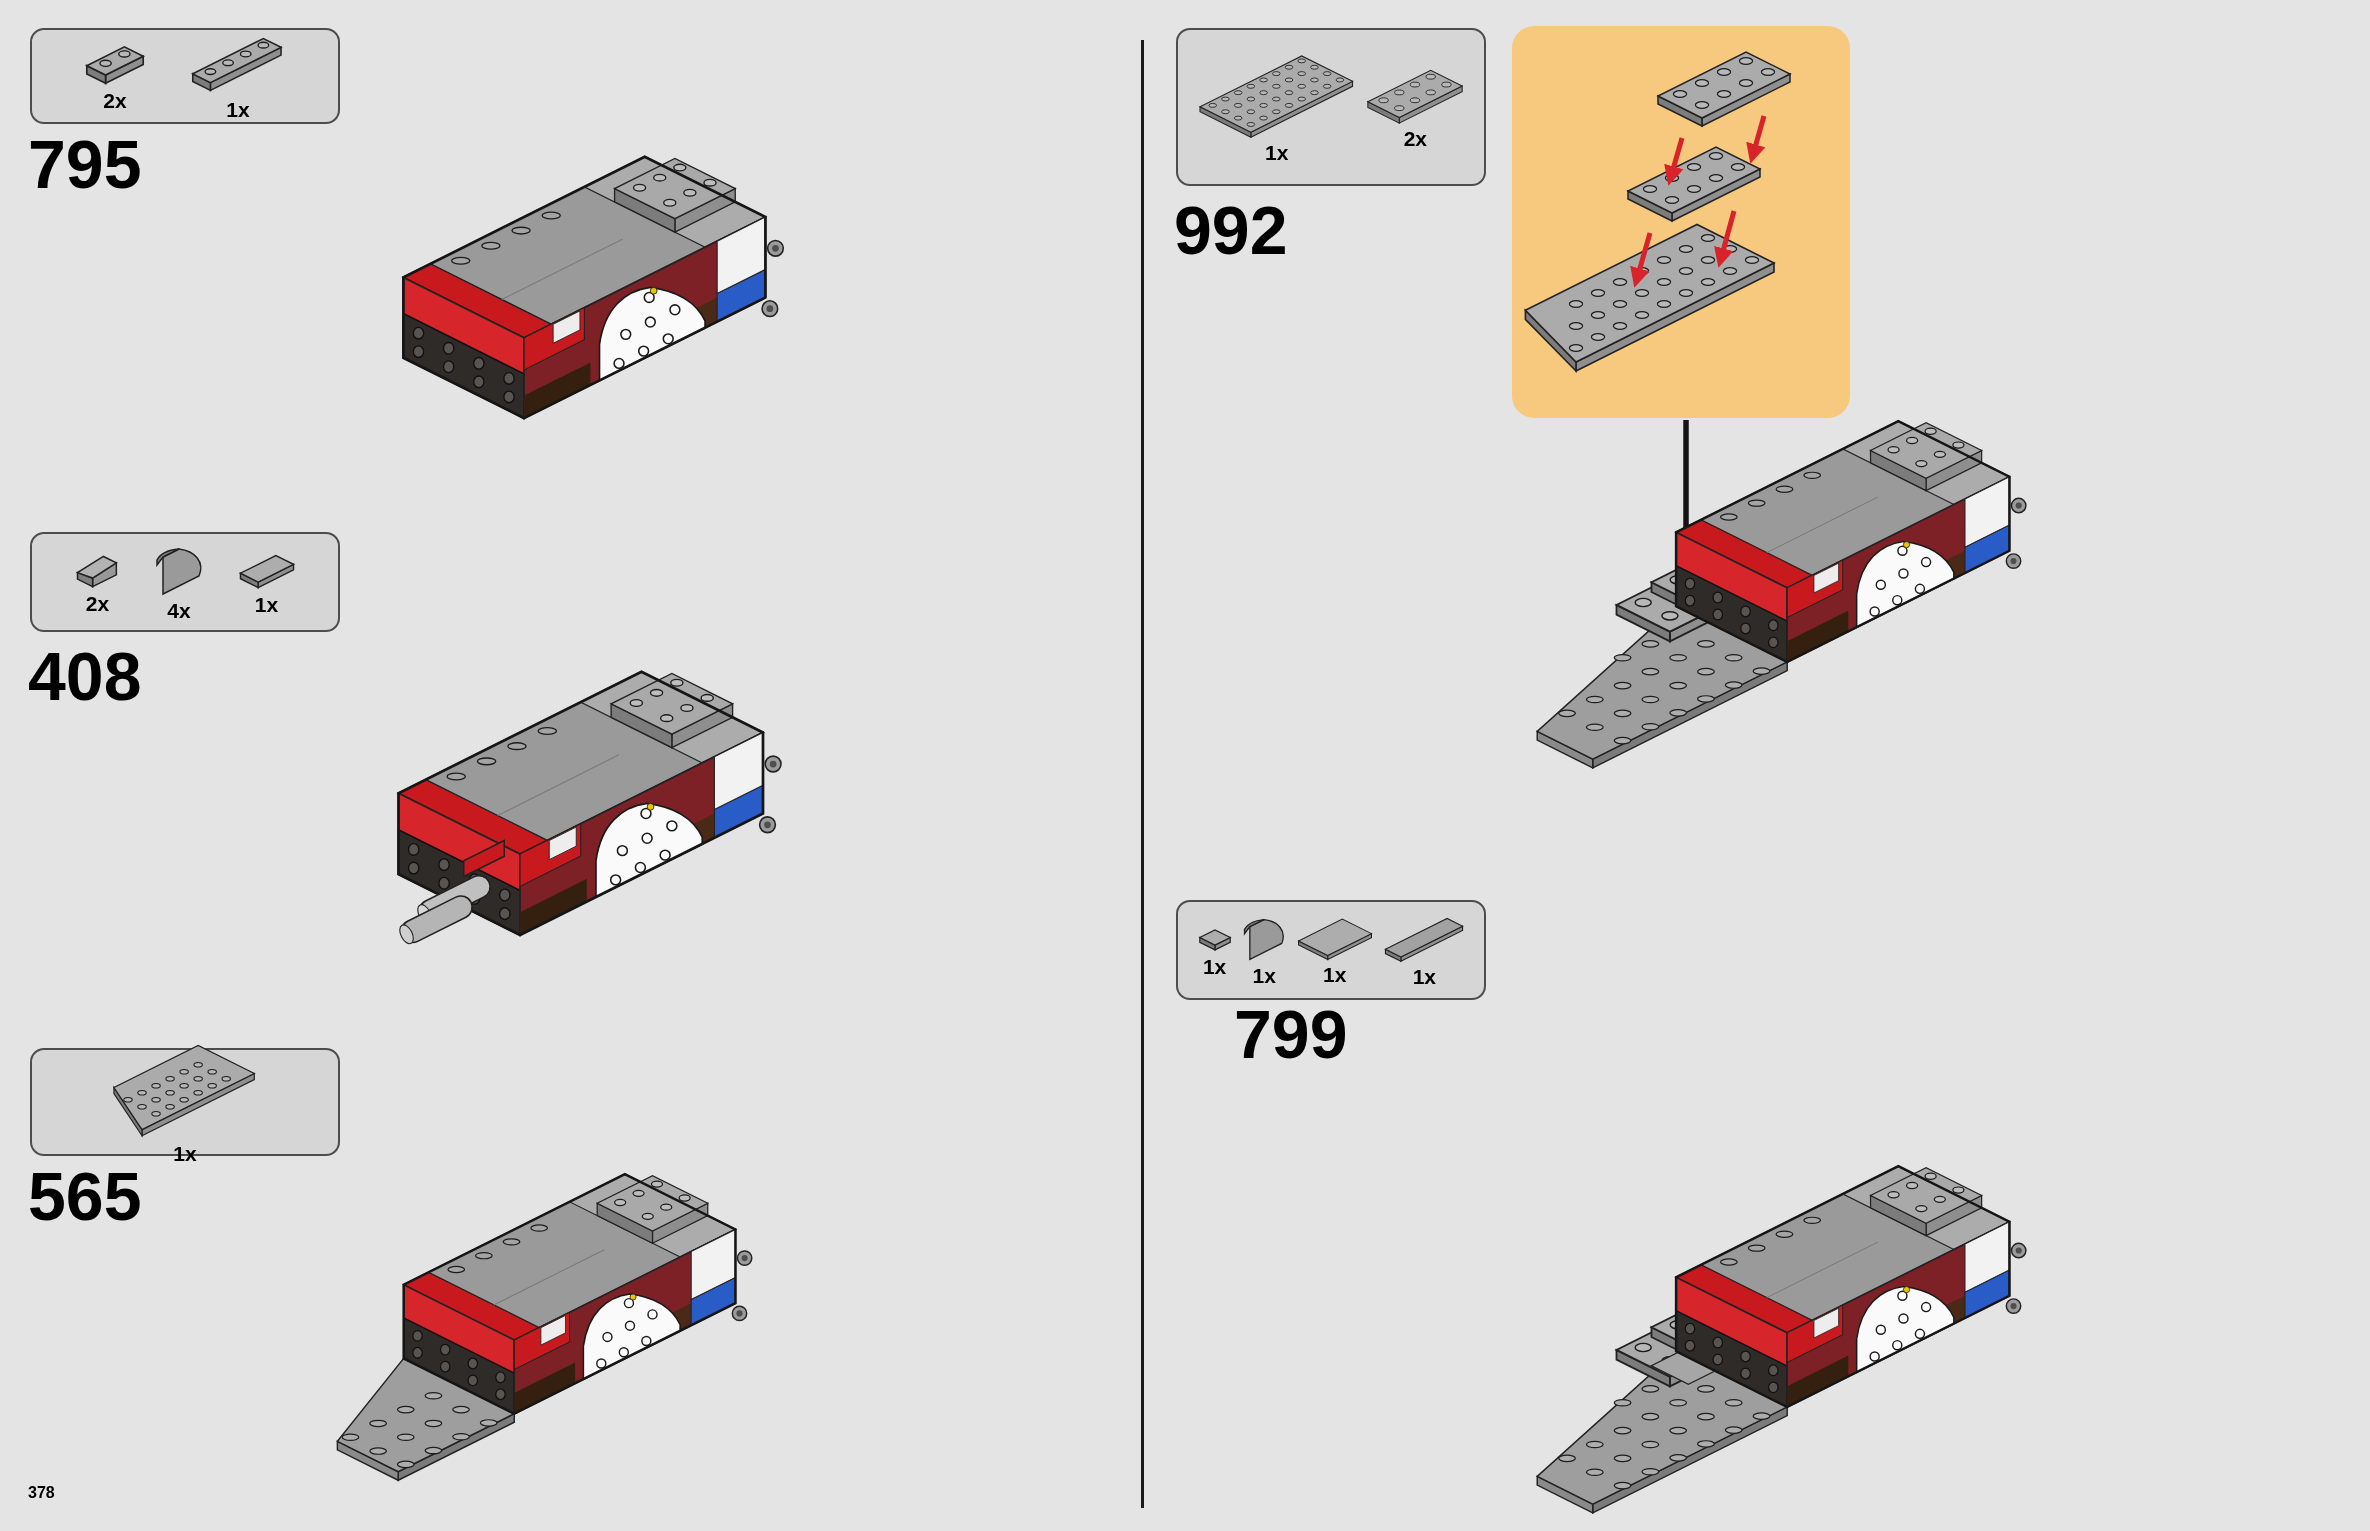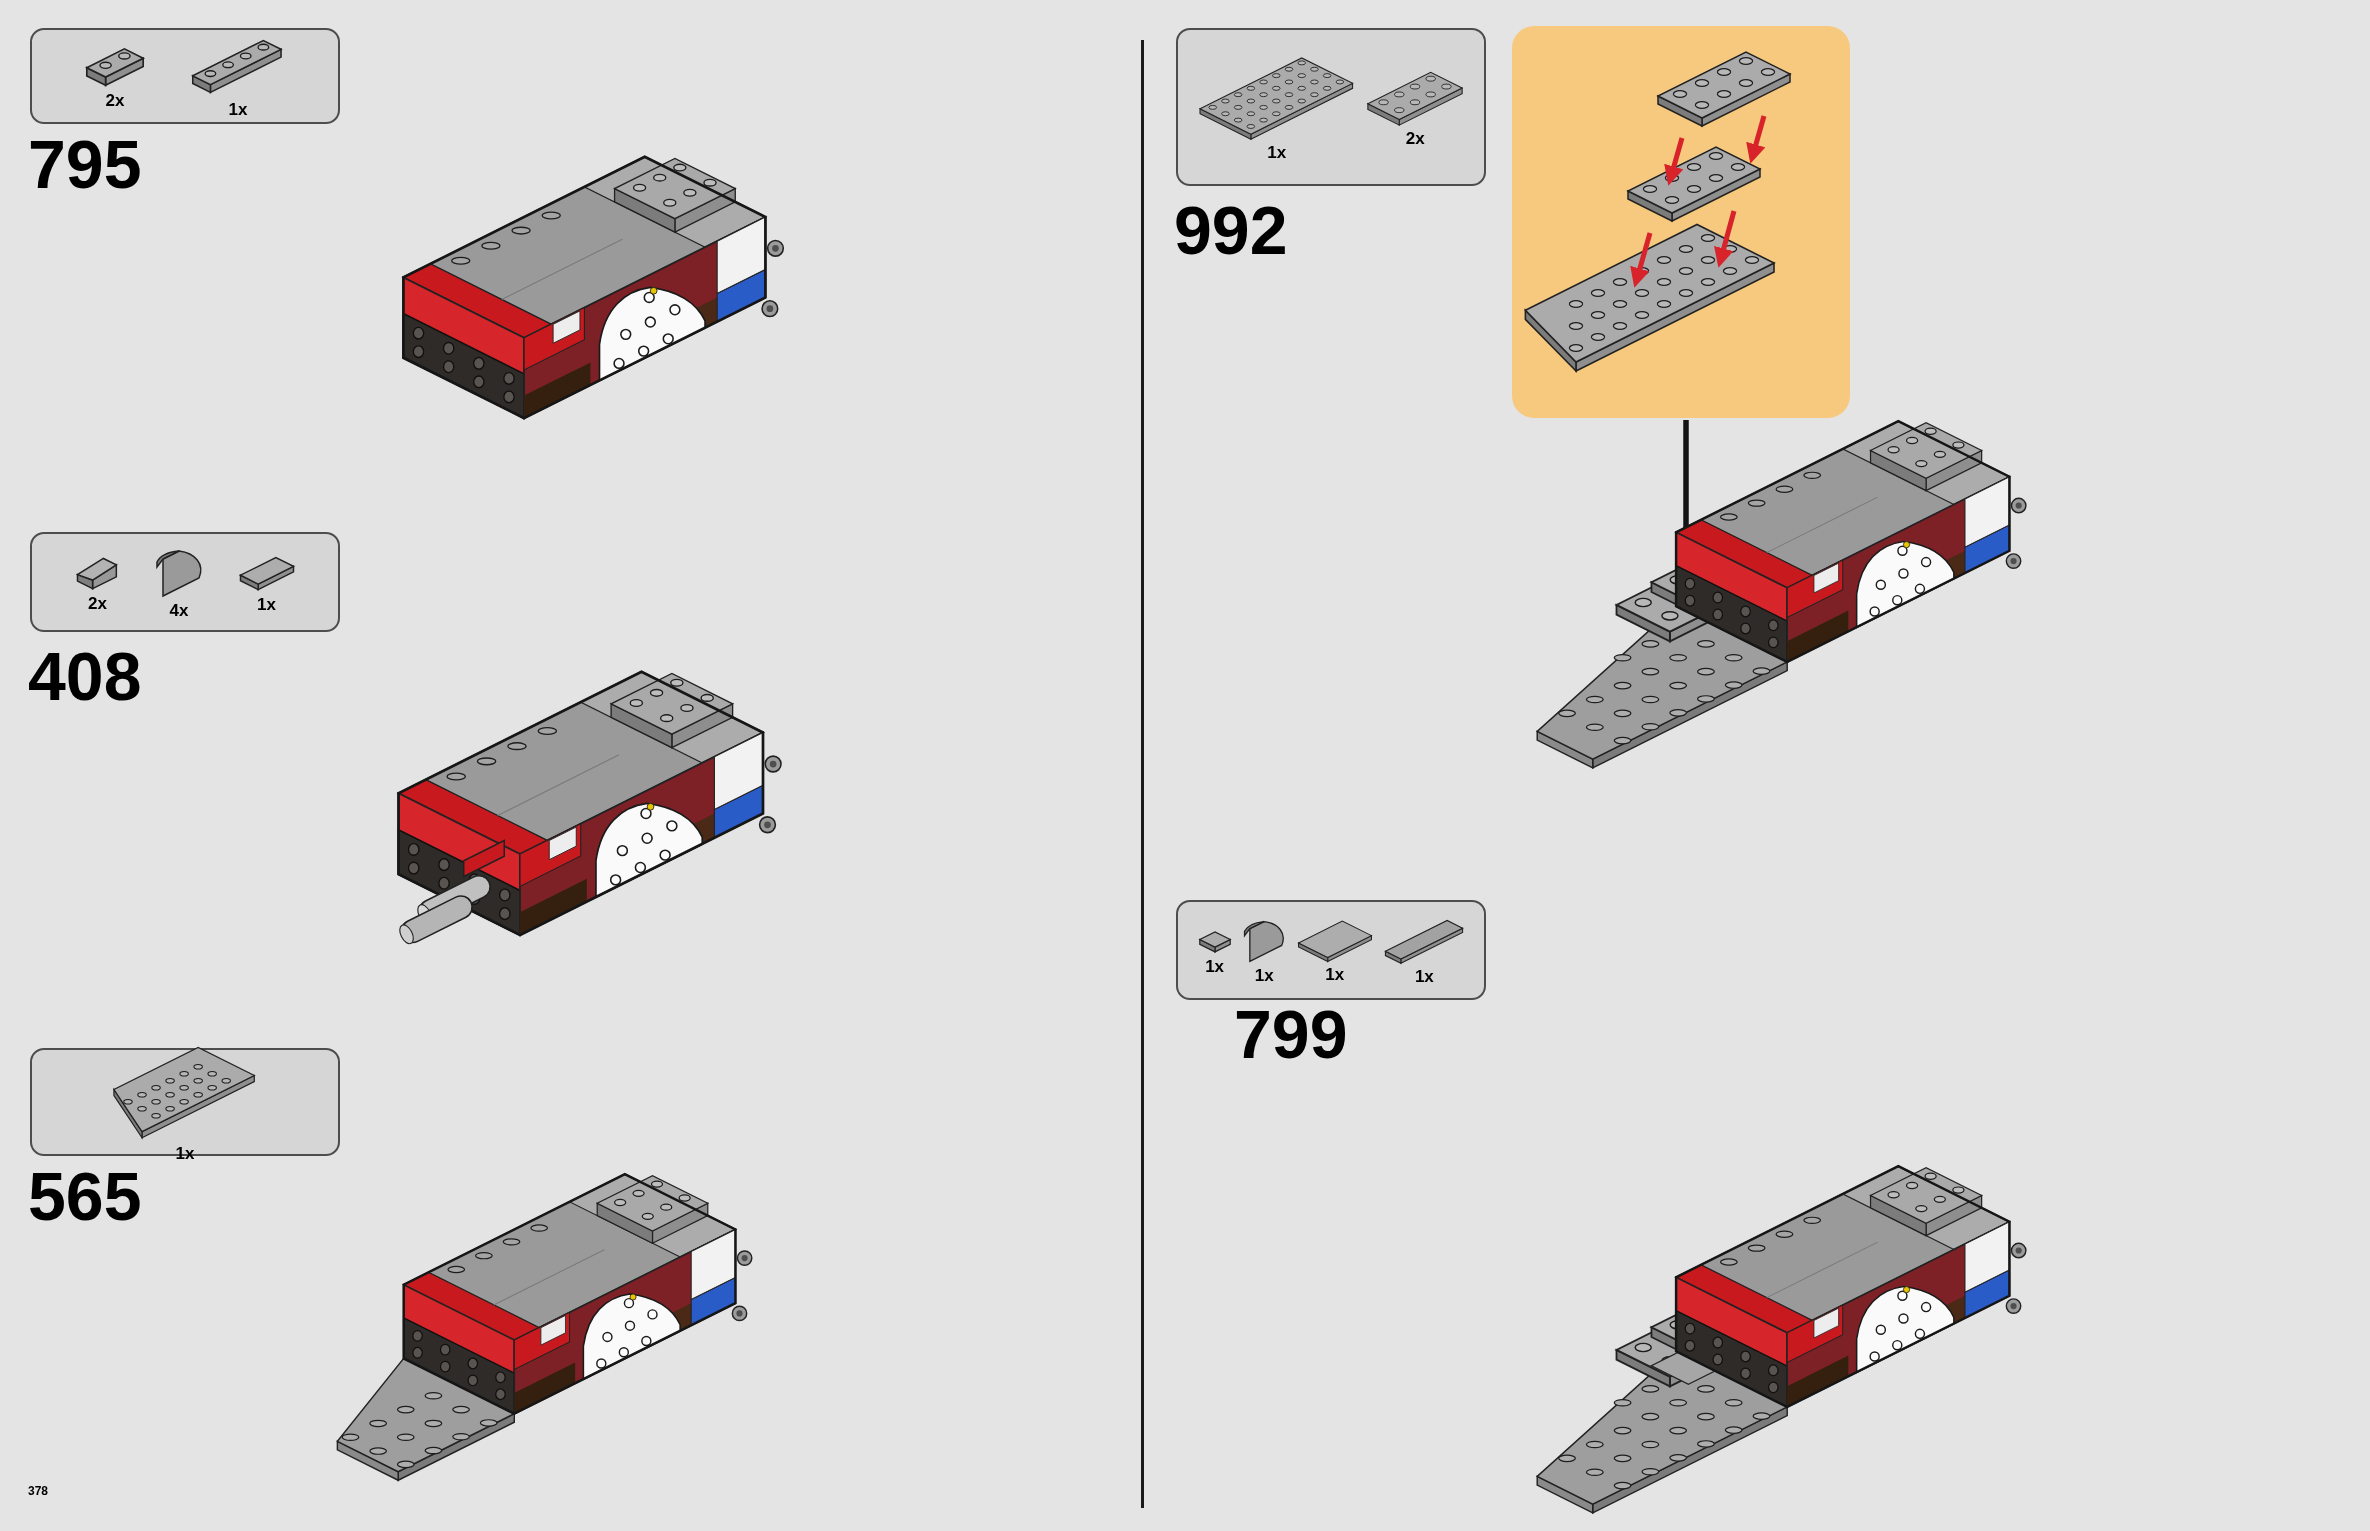--- a/index.html
+++ b/index.html
@@ -7,25 +7,25 @@
     --callout-bg:#F7C97E; --arrow-red:#D8232A; --arrow-black:#141414; --ink:#000;
   }
   html,body{margin:0;padding:0;background:#bbb;}
   .page{position:relative;width:2370px;height:1531px;background:var(--page-bg);
     overflow:hidden;font-family:"Liberation Sans",sans-serif;color:var(--ink);}
   .divider{position:absolute;left:1141px;top:40px;width:3px;height:1468px;background:#1a1a1a;}
   .pbox{position:absolute;background:var(--parts-box-bg);border:2px solid var(--parts-box-border);
     border-radius:14px;display:flex;align-items:center;justify-content:space-evenly;
     padding:6px 10px;box-sizing:border-box;}
   .part{display:flex;flex-direction:column;align-items:center;gap:2px;}
-  .cnt{font-weight:bold;font-size:17px;line-height:1;}
+  .cnt{font-weight:bold;font-size:21px;line-height:1;}
   .step-num{position:absolute;font-size:68px;font-weight:bold;line-height:1;}
   .illo{position:absolute;}
   .callout{position:absolute;background:var(--callout-bg);border-radius:22px;}
-  .page-num{position:absolute;left:28px;top:1484px;font-size:12px;font-weight:bold;}
+  .page-num{position:absolute;left:28px;top:1484px;font-size:16px;font-weight:bold;}
   .red-arrow{stroke:var(--arrow-red);stroke-width:5;fill:none;}
   .black-arrow{stroke:var(--arrow-black);stroke-width:5.5;fill:none;}
   .mred{fill:var(--arrow-red);} .mblack{fill:var(--arrow-black);}
 </style>
 </head>
 <body>
 
 <div class="page">
 
   <svg width="0" height="0" style="position:absolute" aria-hidden="true">

